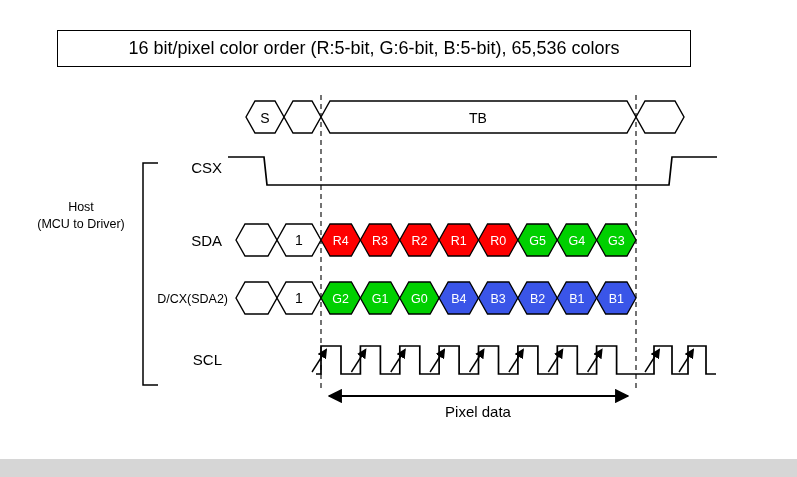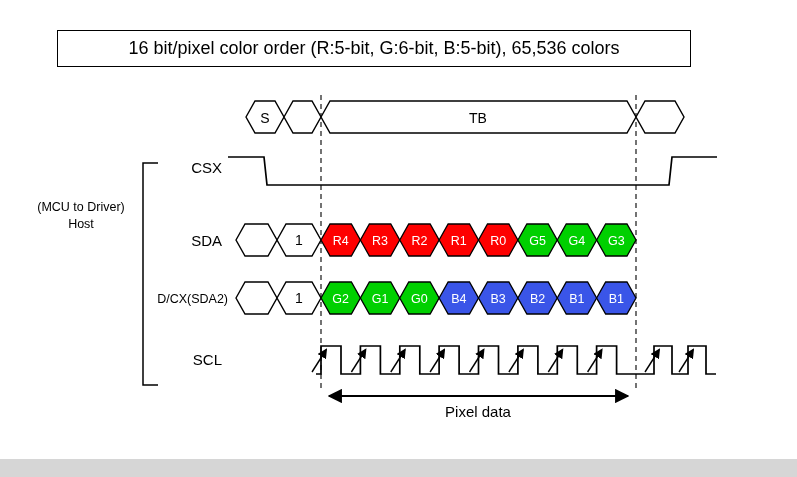--- a/index.html
+++ b/index.html
@@ -38,22 +38,22 @@
 </head>
 <body>
 
 <div class="canvas">
 
   <div class="title-box">
     <span>16 bit/pixel color order (R:5-bit, G:6-bit, B:5-bit), 65,536 colors</span>
   </div>
 
   <div class="host-label">
+    <div>Host</div>
     <div>(MCU to Driver)</div>
-    <div>Host</div>
   </div>
 
   <svg width="797" height="477" viewBox="0 0 797 477">
     <defs>
       <marker id="parr" viewBox="0 0 10 10" refX="9" refY="5" markerWidth="8" markerHeight="8" orient="auto-start-reverse">
         <path d="M0,0 L10,5 L0,10 z" fill="#000"></path>
       </marker>
       <marker id="clkarr" viewBox="0 0 10 10" refX="8" refY="5" markerWidth="7" markerHeight="7" orient="auto">
         <path d="M0,0 L10,5 L0,10 z" fill="#000"></path>
       </marker>

